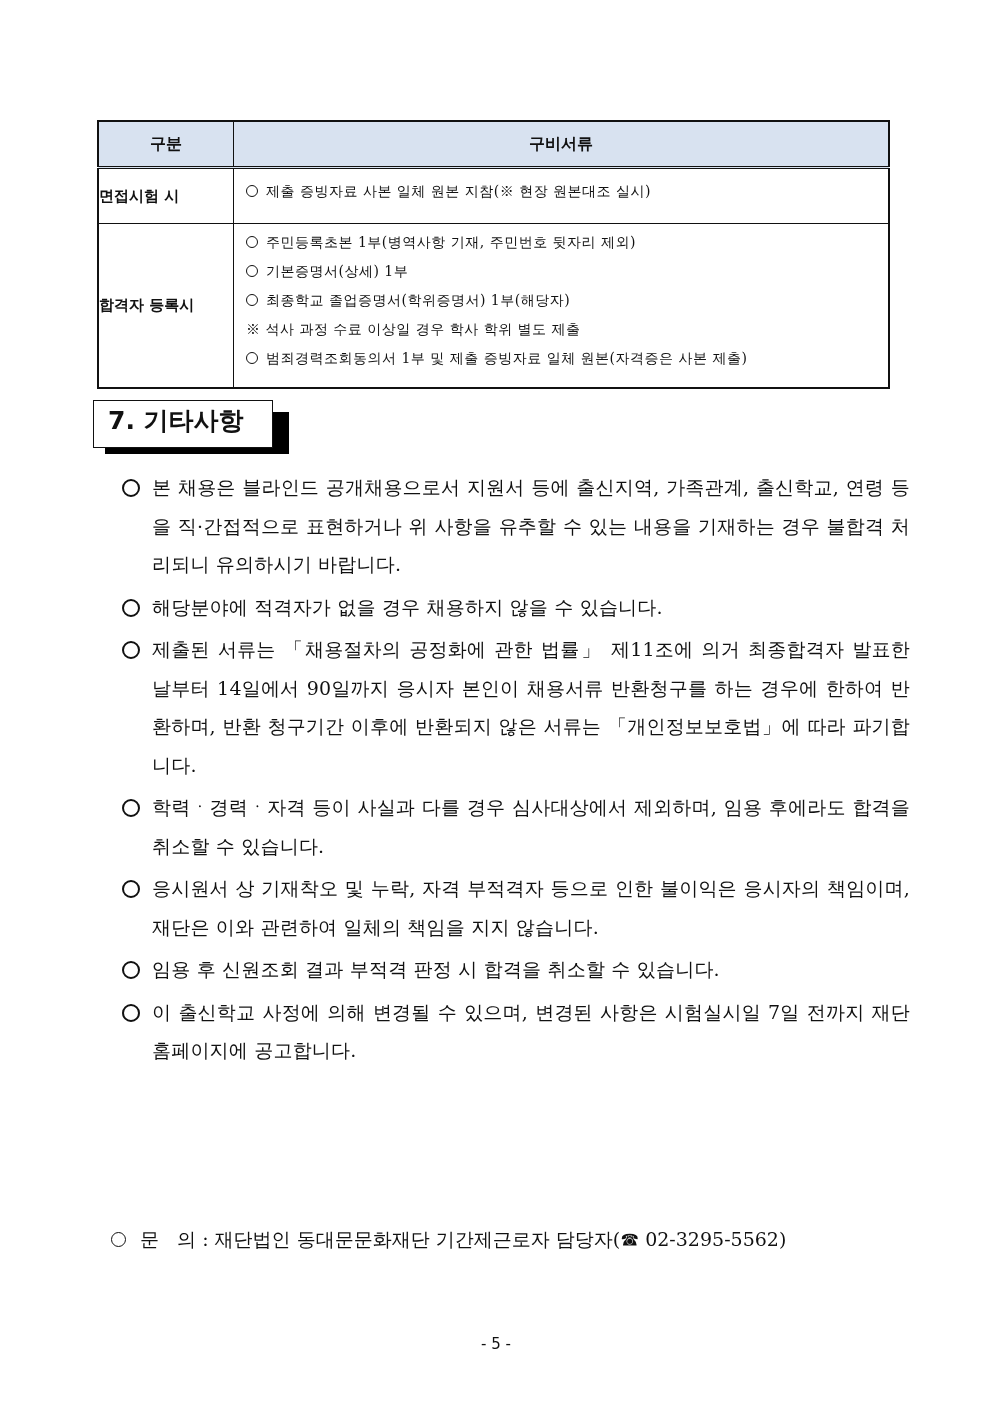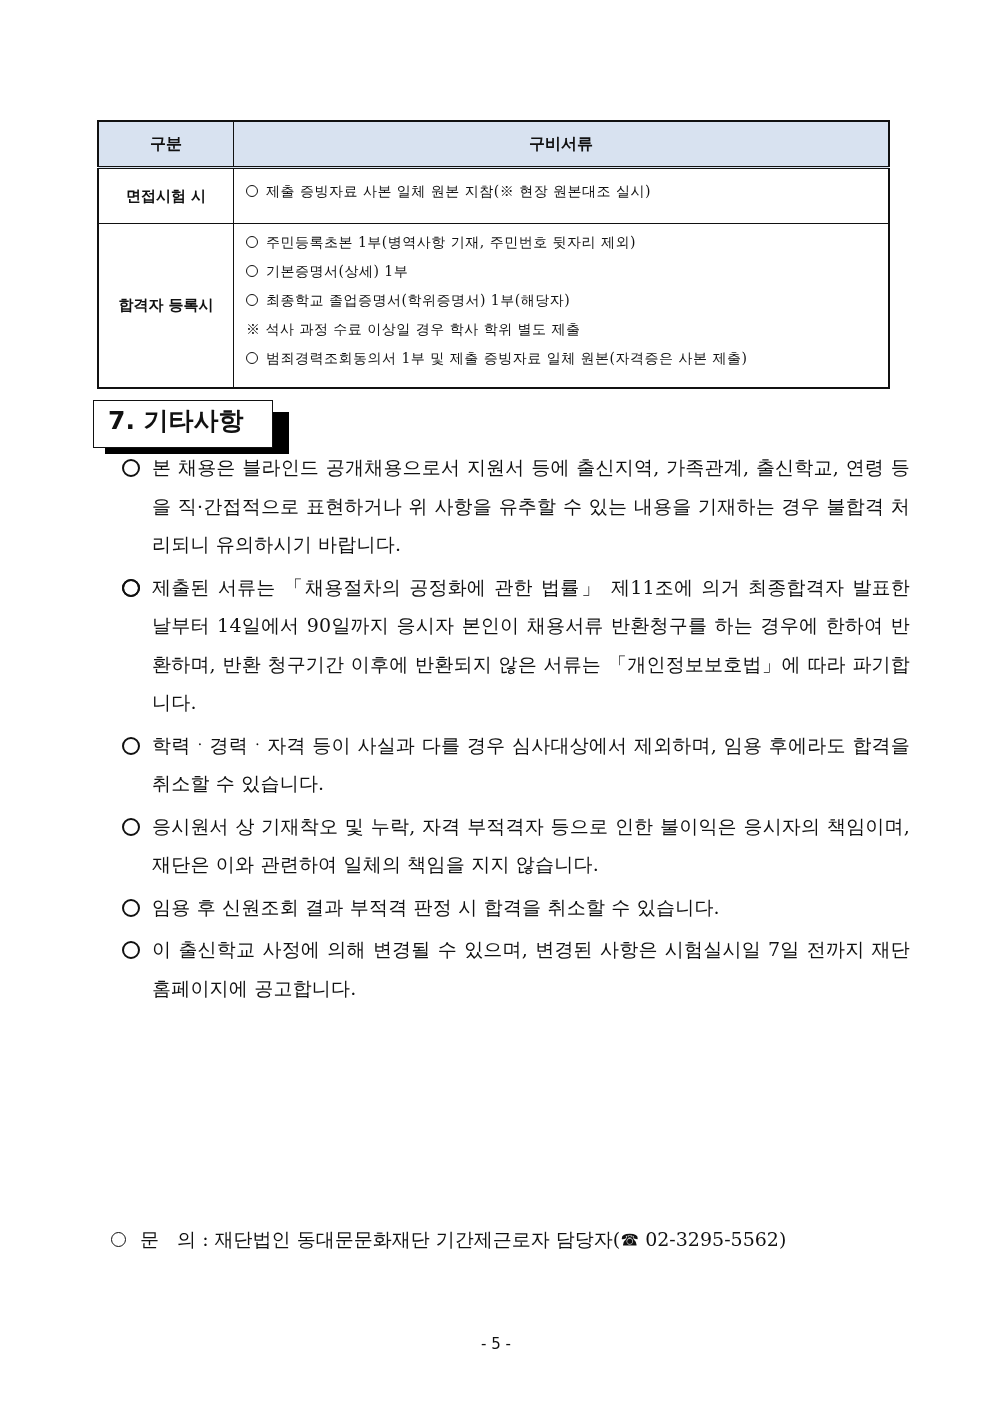--- a/index.html
+++ b/index.html
@@ -4,34 +4,34 @@
 <style>
   html, body { margin:0; padding:0; background:#ffffff; }
   body { width:992px; height:1403px; position:relative; overflow:hidden;
          font-family:"DejaVu Serif","Liberation Serif",serif; color:#111; }
   .doc-table { position:absolute; left:97px; top:120px; width:793px;
                border-collapse:collapse; border:2px solid #111; }
   .doc-table th, .doc-table td { border:1px solid #111; padding:0; }
   .doc-table th { background:#d8e2f0; height:44px; font-size:16px; font-weight:bold;
                   font-family:"DejaVu Sans","Liberation Sans",sans-serif; text-align:center;
                   border-bottom:3px double #111; }
-  .doc-table td.cat { width:134px; text-align:center; font-weight:bold; font-size:15px;
+  .doc-table td.cat { width:134px; font-weight:bold; font-size:15px;
                   font-family:"DejaVu Sans","Liberation Sans",sans-serif; }
   .doc-table td.items { padding:4px 10px 14px 12px; font-size:14px; line-height:29px;
                   letter-spacing:0.5px; }
   .row1 td { height:36px; }
   .item-line { white-space:nowrap; }
   .circ { display:inline-block; width:10px; height:10px; border:1.5px solid #111;
           border-radius:50%; margin-right:8px; vertical-align:-1px; }
   .section-title { position:absolute; left:93px; top:400px; }
   .title-shadow { position:absolute; left:12px; top:12px; width:184px; height:42px; background:#000; }
   .title-box { position:relative; width:180px; height:48px; background:#fff; border:1.5px solid #111;
                font-family:"DejaVu Sans","Liberation Sans",sans-serif; font-weight:bold;
                font-size:25px; line-height:40px; padding-left:14px; box-sizing:border-box; }
-  .notes { position:absolute; left:120px; top:448px; width:790px; }
+  .notes { position:absolute; left:120px; top:468px; width:790px; }
   .note { position:relative; padding-left:32px; font-size:19px; line-height:38.5px;
           letter-spacing:0.2px; margin-bottom:4px; text-align:justify; }
   .note .bullet { position:absolute; left:2px; top:11px; width:14px; height:14px;
                   border:2px solid #111; border-radius:50%; }
   .contact { position:absolute; left:111px; top:1220px; font-size:19px; line-height:38px; white-space:nowrap; }
   .contact .bullet { display:inline-block; width:13px; height:13px; border:1.5px solid #111; border-radius:50%;
                      margin-right:14px; vertical-align:-1px; }
   .page-number { position:absolute; left:0; width:992px; top:1335px; text-align:center;
                  font-family:"DejaVu Sans","Liberation Sans",sans-serif; font-size:15px; }
 </style>
@@ -77,21 +77,21 @@
   </tbody>
 </table>
 
 <div class="section-title">
   <div class="title-shadow"></div>
   <div class="title-box">7. 기타사항</div>
 </div>
 
 <div class="notes">
   <div class="note"><span class="bullet"></span><span>본 채용은 블라인드 공개채용으로서 지원서 등에 출신지역, 가족관계, 출신학교, 연령 등을 직·간접적으로 표현하거나 위 사항을 유추할 수 있는 내용을 기재하는 경우 불합격 처리되니 유의하시기 바랍니다.</span></div>
-  <div class="note"><span class="bullet"></span></div>
+  <div class="note"><span class="bullet"></span><span>해당분야에 적격자가 없을 경우 채용하지 않을 수 있습니다.</span></div>
   <div class="note"><span class="bullet"></span><span>제출된 서류는 「채용절차의 공정화에 관한 법률」 제11조에 의거 최종합격자 발표한 날부터 14일에서 90일까지 응시자 본인이 채용서류 반환청구를 하는 경우에 한하여 반환하며, 반환 청구기간 이후에 반환되지 않은 서류는 「개인정보보호법」에 따라 파기합니다.</span></div>
   <div class="note"><span class="bullet"></span><span>학력ㆍ경력ㆍ자격 등이 사실과 다를 경우 심사대상에서 제외하며, 임용 후에라도 합격을 취소할 수 있습니다.</span></div>
   <div class="note"><span class="bullet"></span><span>응시원서 상 기재착오 및 누락, 자격 부적격자 등으로 인한 불이익은 응시자의 책임이며, 재단은 이와 관련하여 일체의 책임을 지지 않습니다.</span></div>
   <div class="note"><span class="bullet"></span><span>임용 후 신원조회 결과 부적격 판정 시 합격을 취소할 수 있습니다.</span></div>
   <div class="note"><span class="bullet"></span><span>이 출신학교 사정에 의해 변경될 수 있으며, 변경된 사항은 시험실시일 7일 전까지 재단 홈페이지에 공고합니다.</span></div>
 </div>
 
 <div class="contact">
   <span class="bullet"></span><span style="white-space:pre">문   의 :</span>
   <span>재단법인 동대문문화재단 기간제근로자 담당자(</span><span>☎</span>

